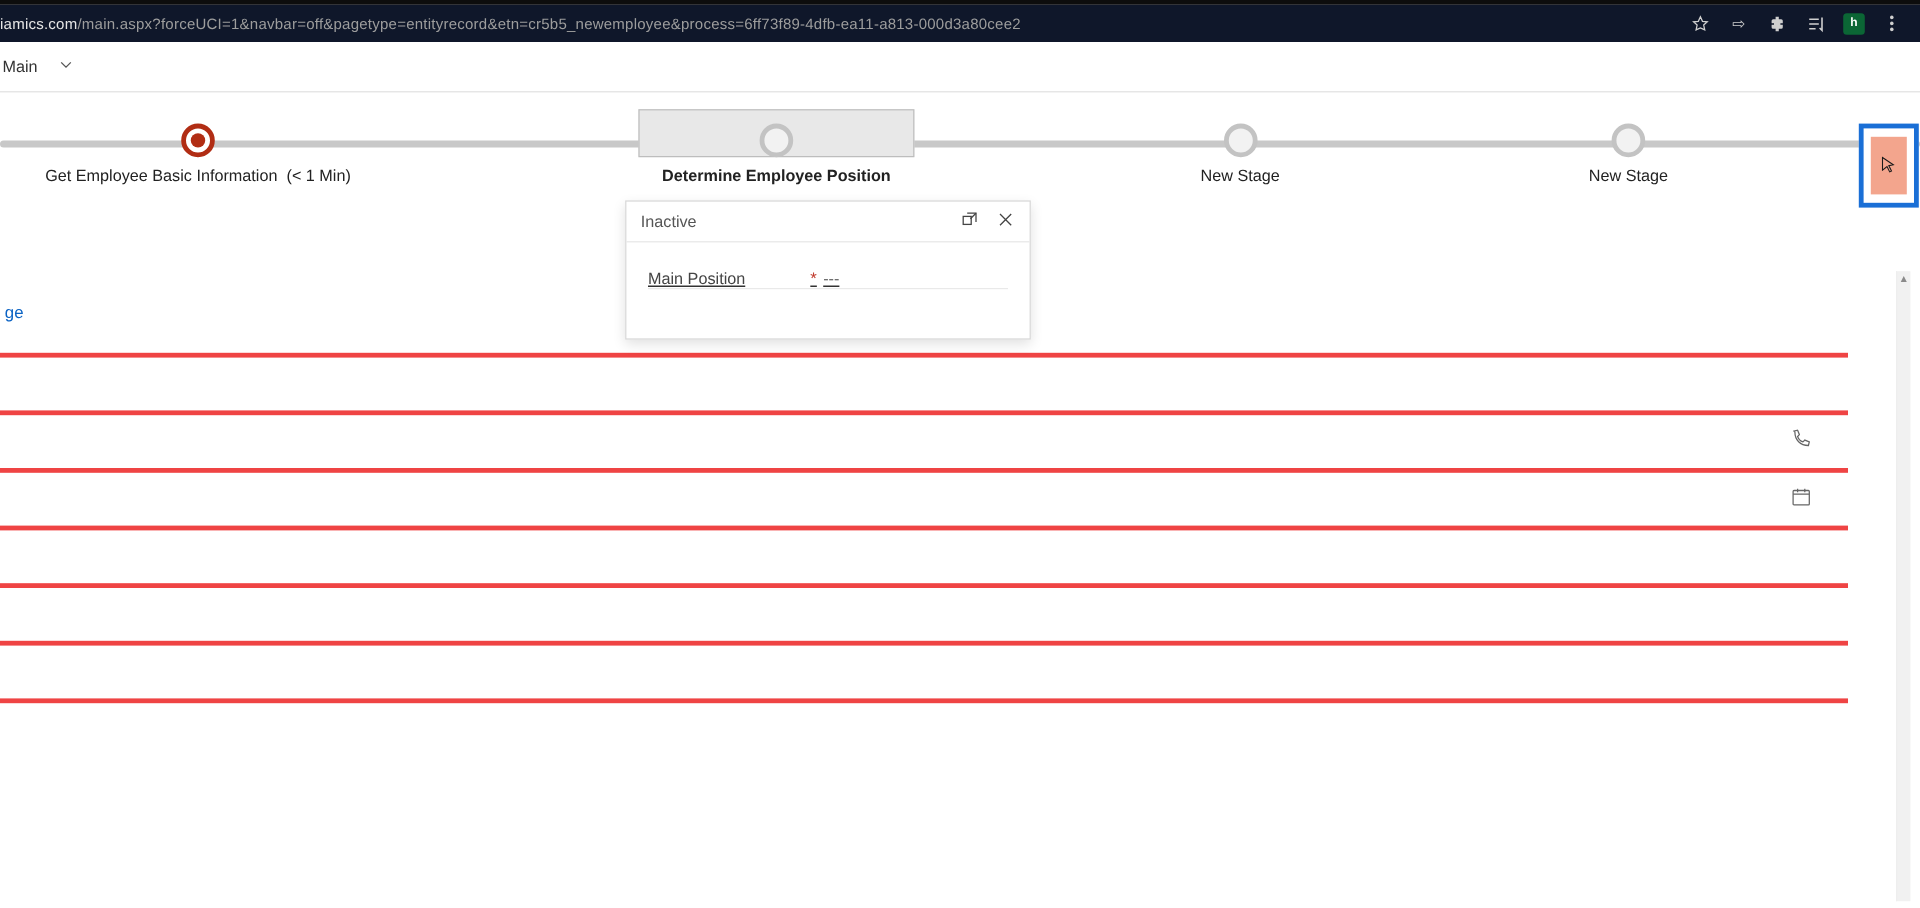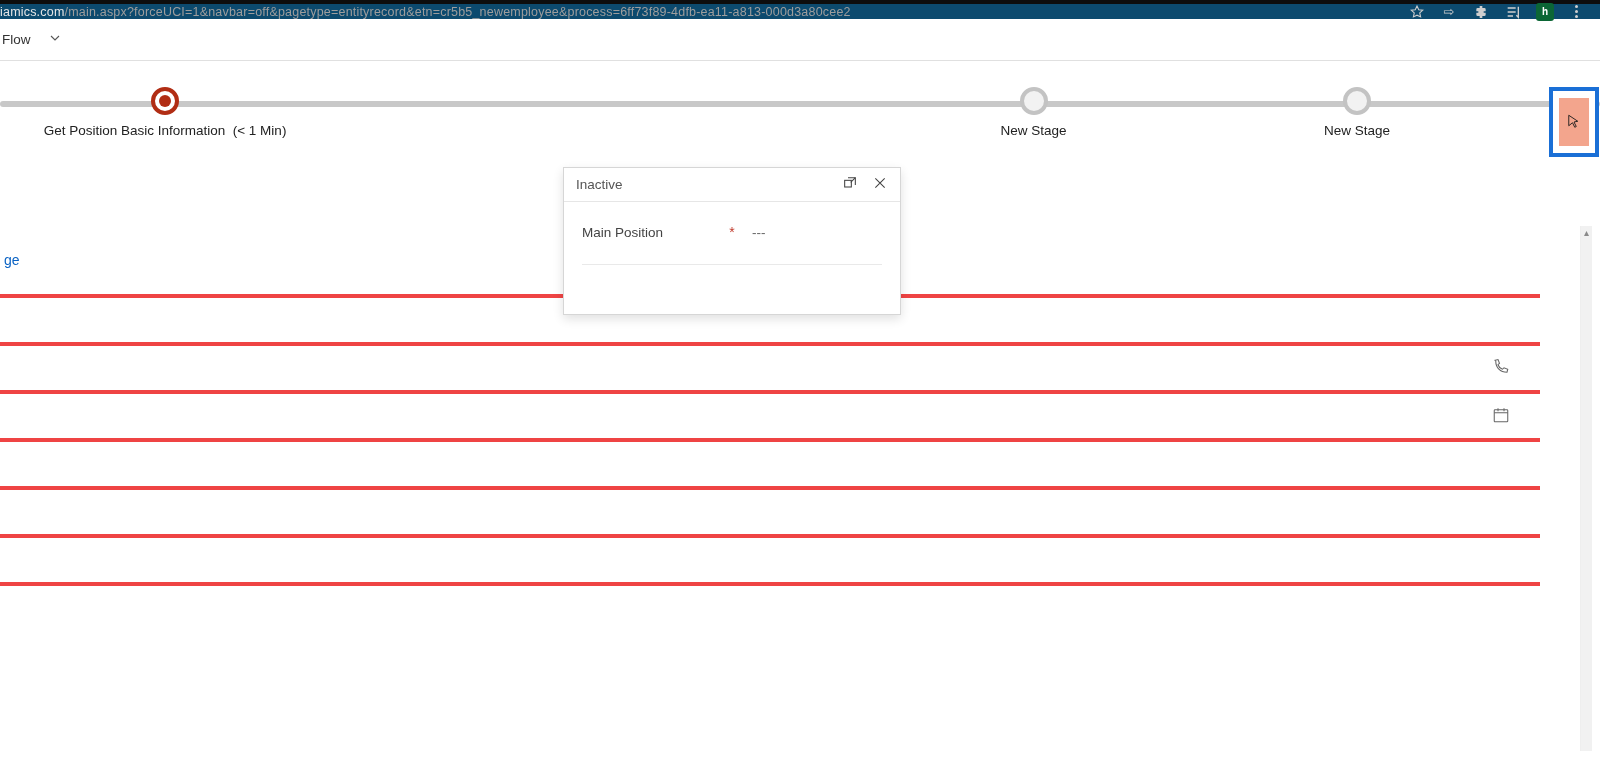--- a/index.html
+++ b/index.html
@@ -3,21 +3,21 @@
 <meta charset="utf-8">
 <style>
   * { box-sizing: border-box; margin: 0; padding: 0; }
   html, body { width: 1600px; height: 757px; font-family: "Segoe UI", Arial, sans-serif; background: #fff; overflow: hidden; }
 
   
   .top-sliver { height: 4px; background: #0d0d0d; }
 
   
   .addr-bar {
-    height: 15px; background: #0c4a6e; display: flex; align-items: center;
+    height: 31px; background: #0f172a; display: flex; align-items: center;
     color: #e0e0e0; font-size: 13px; padding-left: 0;
   }
   .addr-text { flex: 0 0 auto; white-space: nowrap; font-family: Arial, sans-serif; font-size: 12.5px; letter-spacing: .2px; }
   .addr-text .dim { color: #9d9d9d; }
   .addr-lead { color: #e6e6e6; }
   .addr-spacer { flex: 1 1 auto; }
   .addr-icons { display: flex; align-items: center; gap: 14px; padding-right: 14px; }
   .ico { color: #cfcfcf; font-size: 14px; display: inline-flex; align-items: center; justify-content: center; width: 18px; height: 18px; cursor: pointer; }
   .avatar-h {
     width: 18px; height: 18px; border-radius: 3px; background: #0b6635;
@@ -80,33 +80,33 @@
     align-items: center; justify-content: center; cursor: pointer;
   }
   .next-box-inner {
     width: 30px; height: 48px; background: #f3a58d; display: flex;
     align-items: center; justify-content: center;
   }
   .cursor-svg { width: 18px; height: 20px; }
 
   
   .flyout {
-    position: absolute; left: 563px; top: 167px; width: 338px; height: 148px;
+    position: absolute; left: 521px; top: 167px; width: 338px; height: 116px;
     background: #fff; border: 1px solid #d6d6d6; z-index: 10;
     box-shadow: 0 4px 10px rgba(0,0,0,.12);
   }
   .flyout-head {
     height: 34px; border-bottom: 1px solid #e6e6e6; display: flex;
     align-items: center; padding: 0 12px; color: #555; font-size: 13.5px;
     justify-content: space-between;
   }
   .flyout-head .hicons { display: flex; gap: 14px; color: #444; }
   .flyout-head .hicons span { cursor: pointer; font-size: 13px; }
   .flyout-body { padding: 22px 18px; }
-  .field-row { display: flex; align-items: center; gap: 12px; border-bottom: 1px solid #e9e9e9; padding-bottom: 24px;}
+  .field-row { display: flex; align-items: center; gap: 0; border-bottom: 1px solid #e9e9e9; padding-bottom: 0; text-decoration: underline;}
   .field-label { width: 130px; font-size: 13.5px; color: #444; }
   .req { color: #c0392b; width: 16px; text-align: center; font-size: 14px; }
   .field-val { color: #666; font-size: 13.5px; }
 
   
   .form-area {
     position: absolute; left: 0; right: 60px; top: 226px; bottom: 0;
     border-left: none;
   }
   .form-right-rail {
@@ -161,38 +161,45 @@
       <span class="kebab">
           <span></span>
           <span></span>
           <span></span>
         </span>
     </span>
   </div>
 </div>
 
 <div class="flow-bar">
-  <span class="flow-label">Flow</span>
+  <span class="flow-label">Main</span>
   <span class="chev">
     <svg class="svg16" viewBox="0 0 24 24" fill="none" stroke="#555" stroke-width="1.6">
         <path d="M6 9l6 6 6-6"></path>
       </svg>
   </span>
 </div>
 
 <div class="stages-wrap">
   <div class="track"></div>
 
   <div class="stage stage1 active">
     <div class="circle"></div>
     <div class="stage-label">
-      <span>Get Position Basic Information</span>&nbsp;&nbsp;<span class="dur">(&lt; 1 Min)</span>
-    </div>
-  </div>
-
+      <span>Get Employee Basic Information</span>&nbsp;&nbsp;<span class="dur">(&lt; 1 Min)</span>
+    </div>
+  </div>
+
+  <div class="stage stage2 selected">
+    <div class="stage-bg"></div>
+    <div class="circle"></div>
+    <div class="stage-label">
+      <span>Determine Employee Position</span>
+    </div>
+  </div>
 
   <div class="stage stage3">
     <div class="circle"></div>
     <div class="stage-label">
       <span>New Stage</span>
     </div>
   </div>
 
   <div class="stage stage4">
     <div class="circle"></div>

